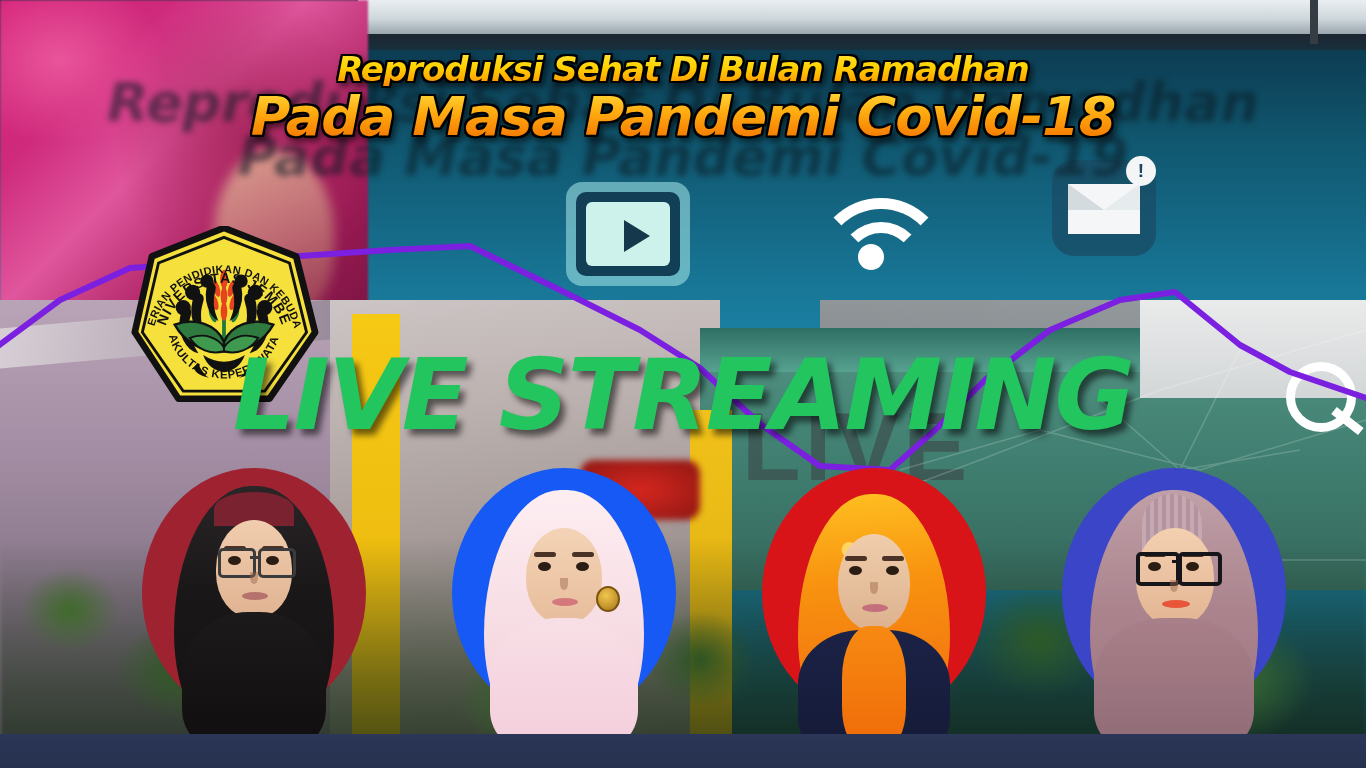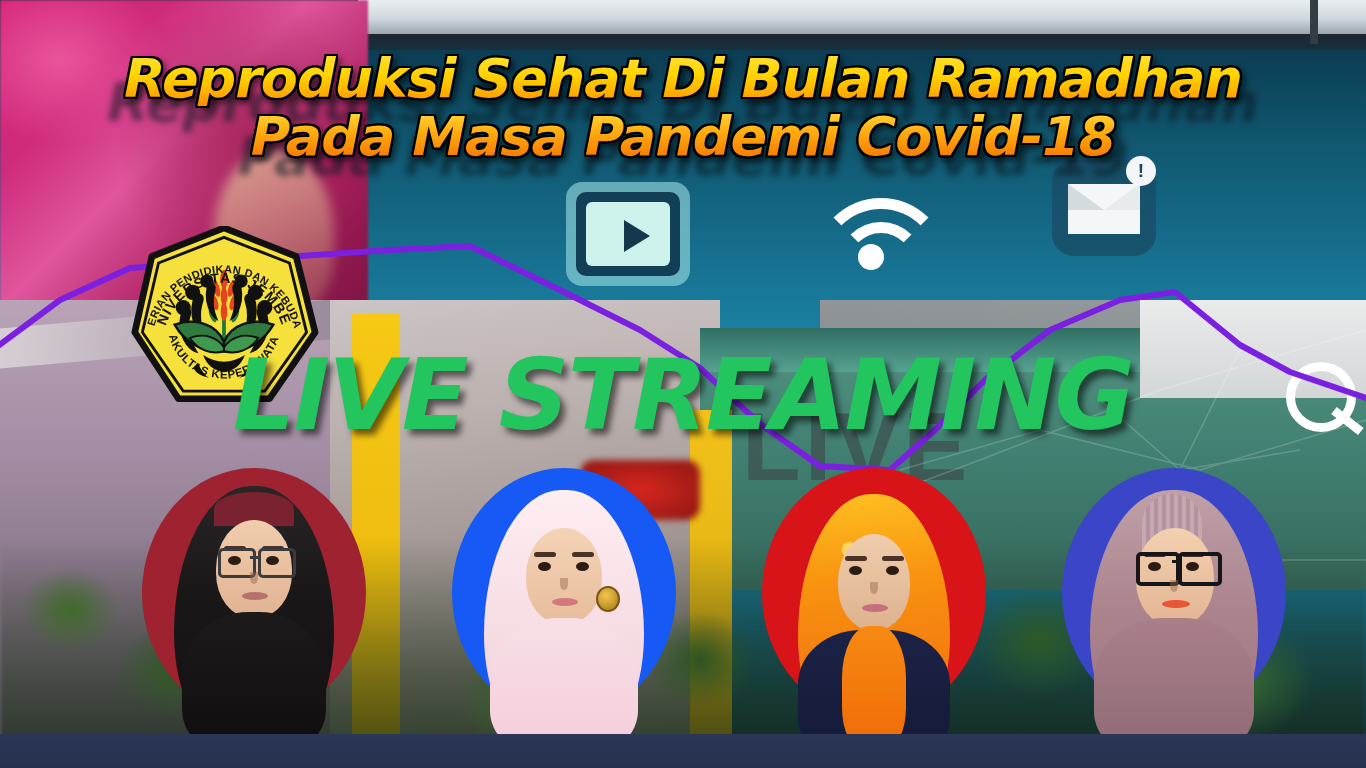--- a/index.html
+++ b/index.html
@@ -216,21 +216,21 @@
     margin:0;
     background-clip:text;-webkit-background-clip:text;
     color:transparent;
     -webkit-text-fill-color:transparent;
     filter:
       drop-shadow(2px 0 0 #000) drop-shadow(-2px 0 0 #000)
       drop-shadow(0 2px 0 #000) drop-shadow(0 -2px 0 #000)
       drop-shadow(3px 4px 3px rgba(0,0,0,.55));
   }
   .title-1{
-    font-size:54px;
+    font-size:34px;
     background-image:linear-gradient(180deg,#ffe13d 0%,#ffd400 42%,#ffb300 72%,#ff8a00 100%);
   }
   .title-2{
     font-size:54px;margin-top:4px;
     background-image:linear-gradient(180deg,#ffd93a 0%,#ffaf12 38%,#f98b06 72%,#f07200 100%);
   }
   
   .title-ghost{
     position:absolute;left:0;top:76px;width:1366px;text-align:center;
     font-family:"DejaVu Sans",sans-serif;font-weight:bold;font-style:italic;

